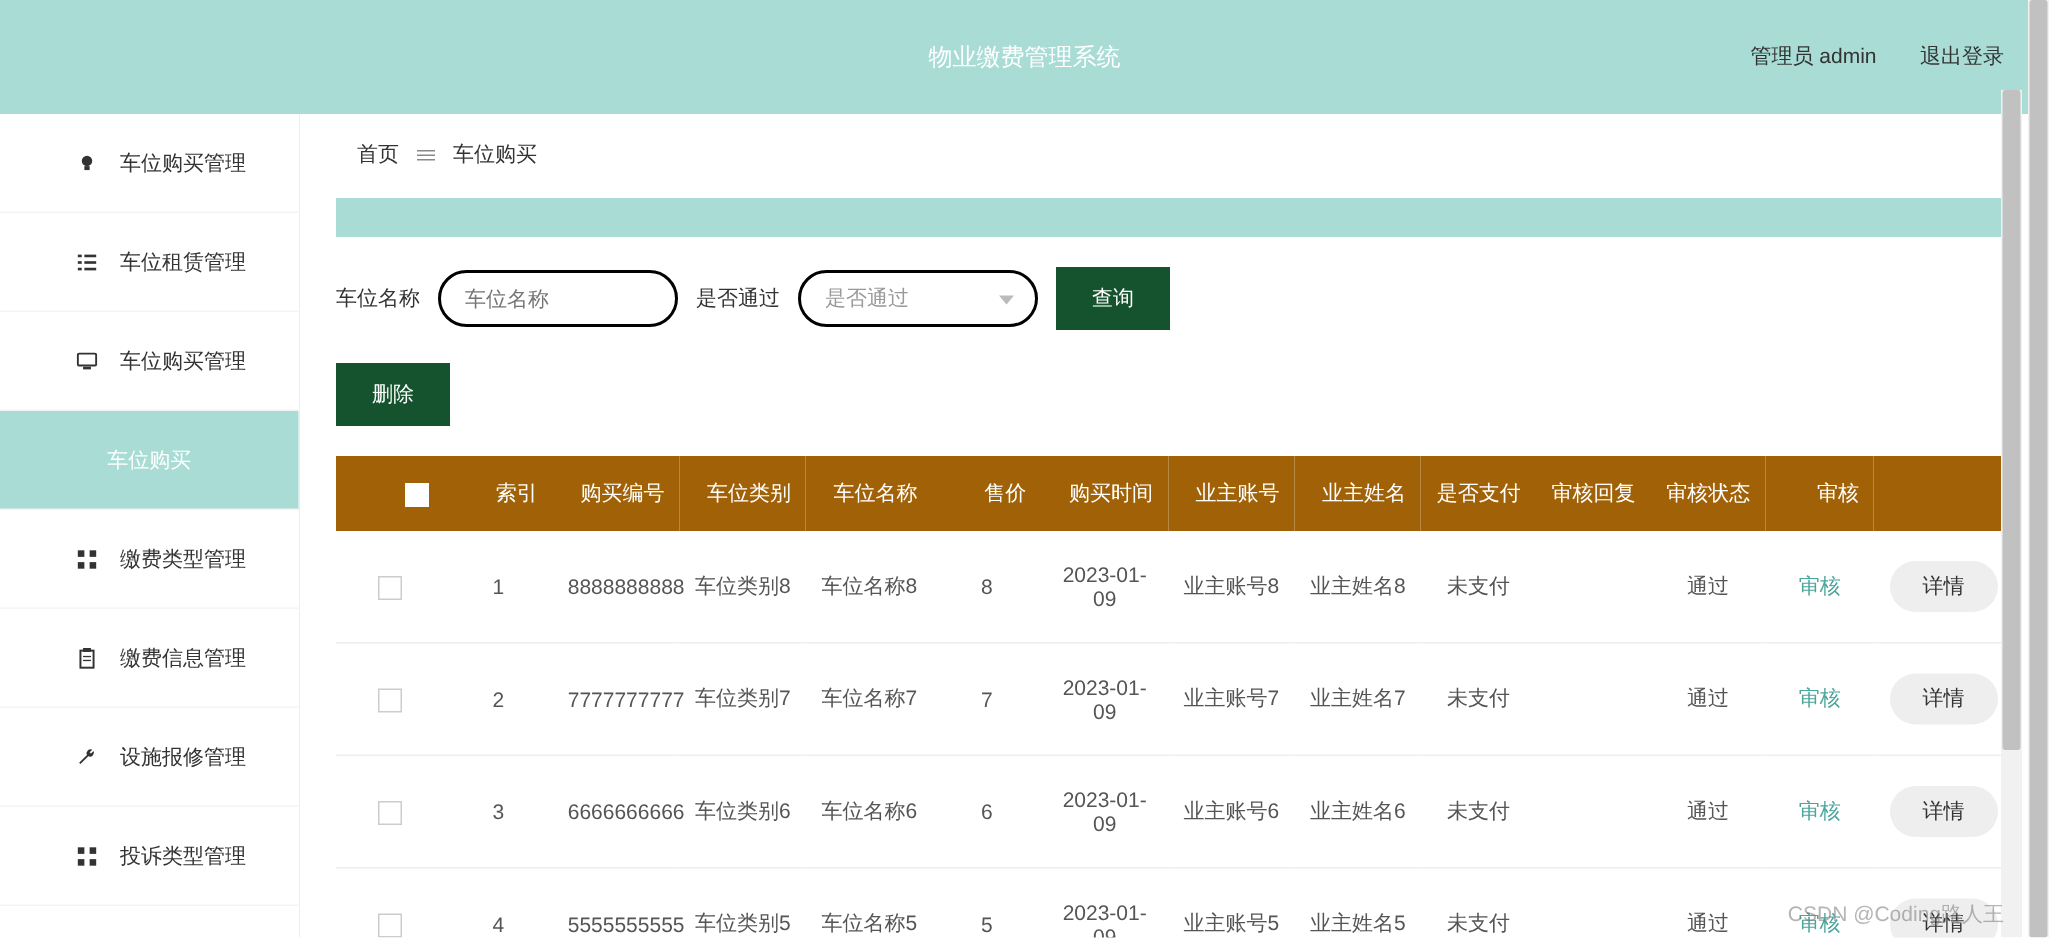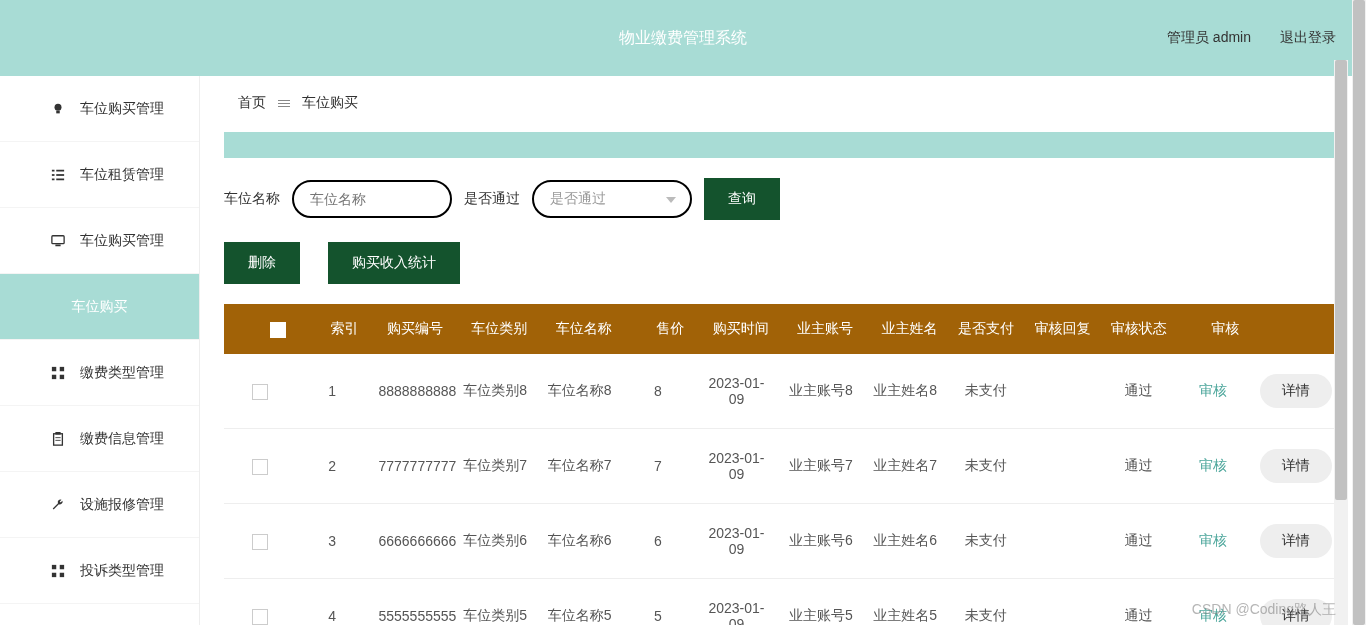--- a/index.html
+++ b/index.html
@@ -162,21 +162,20 @@
         <input class="pill-input" placeholder="车位名称" style="">
         <span class="filter-label">是否通过</span>
         <div class="pill-select">
             <span>是否通过</span>
           </div>
         <button class="btn btn-teal">查询</button>
       </div>
 
       <div class="btn-row">
         <button class="btn btn-teal">删除</button>
-        <button class="btn btn-teal">购买收入统计</button>
       </div>
 
       <div class="table-wrap">
         <table>
           <thead>
               <tr id="thead-row">
                 <th><span class="chk"></span></th>
                 <th>索引</th>
                 <th>购买编号</th>
                 <th>车位类别</th>

